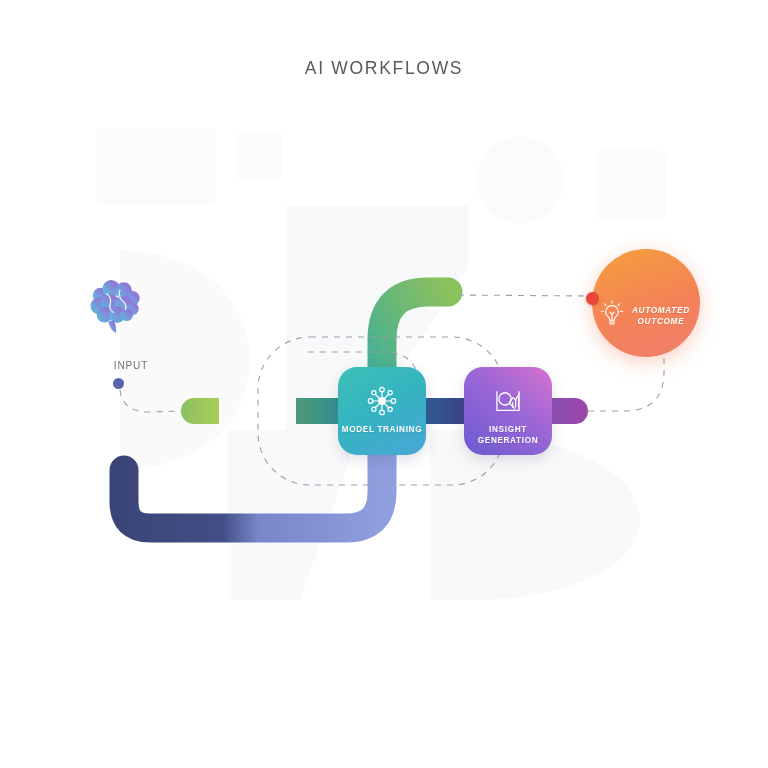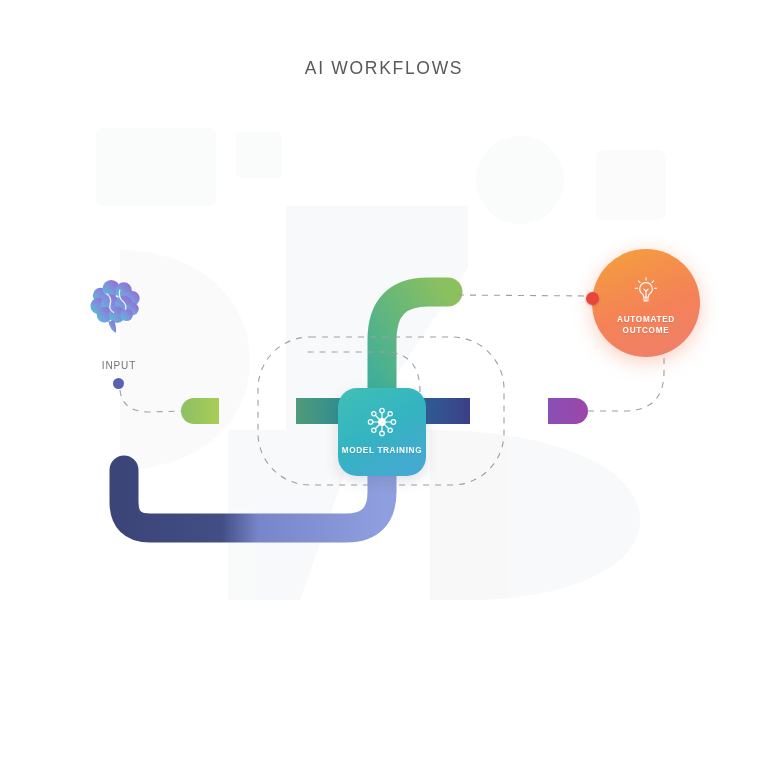--- a/index.html
+++ b/index.html
@@ -51,21 +51,21 @@
     line-height:10.5px;
     text-align:center;
     font-weight:600;
     text-shadow:0 1px 1px rgba(0,0,0,.10);
     padding:0 3px;
     white-space:pre-line;
   }
 
   #card-harvest{left:212px;top:367px;
     background:linear-gradient(140deg,#cdd84f 0%,#a8ce58 38%,#6dbf63 100%);}
-  #card-training{left:338px;top:388px;
+  #card-training{left:338px;top:367px;
     background:linear-gradient(150deg,#3fc0b6 0%,#34b4c0 45%,#49a6d6 100%);}
   #card-insight{left:464px;top:367px;
     background:linear-gradient(40deg,#6a5ad2 0%,#9a66d6 55%,#d672cf 100%);}
 
   
   .connector-bar{
     position:absolute;height:26px;top:398px;z-index:4;
   }
   #bar-1{left:296px;width:48px;
     background:linear-gradient(90deg,#4f9a79 0%,#2f8e93 100%);}
@@ -86,24 +86,25 @@
     background:linear-gradient(90deg,#8a4fb4 0%,#9c46a8 100%);
     z-index:4;
   }
 
   
   #circle-outcome{
     position:absolute;left:592px;top:249px;
     width:108px;height:108px;border-radius:50%;
     background:linear-gradient(160deg,#f5a03c 0%,#f48257 55%,#ef7f6e 100%);
     box-shadow:0 6px 20px rgba(240,130,90,.30);
-    display:flex;flex-direction:column;
+    display:flex;flex-direction:row;
     align-items:center;justify-content:flex-start;
     padding-top:22px;box-sizing:border-box;
     z-index:7;
+    font-style:italic;
   }
   #circle-outcome .icon-wrap{width:40px;height:40px;display:flex;align-items:center;justify-content:center;}
   #circle-outcome .circle-label{
     margin-top:3px;color:#fff;font-size:8.2px;
     letter-spacing:.7px;line-height:11px;text-align:center;font-weight:600;
     white-space:pre-line;
     text-shadow:0 1px 1px rgba(0,0,0,.10);
   }
   #circle-glow{
     position:absolute;left:576px;top:233px;width:140px;height:140px;
@@ -113,21 +114,21 @@
   }
   #outcome-dot{
     position:absolute;left:586px;top:292px;width:13px;height:13px;
     border-radius:50%;background:#e8453c;z-index:8;
     box-shadow:0 1px 3px rgba(150,40,35,.35);
   }
 
   
   #brain-icon{position:absolute;left:85px;top:278px;width:62px;height:56px;z-index:6;}
   #input-label{
-    position:absolute;left:74px;top:360px;width:90px;text-align:center;
+    position:absolute;left:86px;top:360px;width:90px;text-align:center;
     font-size:10px;letter-spacing:.9px;color:#6f7276;
   }
   #input-dot{
     position:absolute;left:113px;top:378px;width:11px;height:11px;border-radius:50%;
     background:#5a63b0;z-index:7;
   }
 </style>
 </head>
 <body>
 
@@ -237,20 +238,38 @@
           <circle cx="10.4" cy="10.4" r="2.5"></circle>
           <circle cx="29.6" cy="10.4" r="2.5"></circle>
           <circle cx="10.4" cy="29.6" r="2.5"></circle>
           <circle cx="29.6" cy="29.6" r="2.5"></circle>
         </svg>
       </div>
       <div class="card-label">MODEL TRAINING</div>
     </div>
   </div>
 
+  <div id="card-insight" class="card">
+    <div class="card-inner">
+      <div class="icon-wrap">
+        <svg viewBox="0 0 40 40" width="34" height="34" fill="none" stroke="#ffffff" stroke-width="1.5" stroke-linecap="round">
+          <path d="M7 9 L7 31 L33 31"></path>
+          <path d="M33 9 L33 31"></path>
+          <circle cx="16.5" cy="17.5" r="7.2"></circle>
+          <line x1="21.8" y1="22.8" x2="27.5" y2="28.5"></line>
+          <path d="M22 21 L26 16 L29 18.5 L33 11.5"></path>
+          <line x1="25.5" y1="27" x2="25.5" y2="22"></line>
+          <line x1="29" y1="27" x2="29" y2="19.5"></line>
+          <line x1="32.5" y1="27" x2="32.5" y2="16"></line>
+        </svg>
+      </div>
+      <div class="card-label">INSIGHT
+GENERATION</div>
+    </div>
+  </div>
 
   <div id="circle-glow"></div>
   <div id="outcome-dot"></div>
   <div id="circle-outcome">
     <div class="icon-wrap">
       <svg viewBox="0 0 40 40" width="32" height="32" fill="none" stroke="#ffffff" stroke-width="1.4" stroke-linecap="round">
         <path d="M20 9.5 a7.8 7.8 0 0 0 -4.6 14.1 q1.3 1.1 1.5 2.6 l.2 1.6 h5.8 l.2-1.6 q.2-1.5 1.5-2.6 A7.8 7.8 0 0 0 20 9.5 z"></path>
         <line x1="16.6" y1="30" x2="23.4" y2="30"></line>
         <line x1="17.4" y1="32.3" x2="22.6" y2="32.3"></line>
         <line x1="20" y1="3.4" x2="20" y2="6.4"></line>

